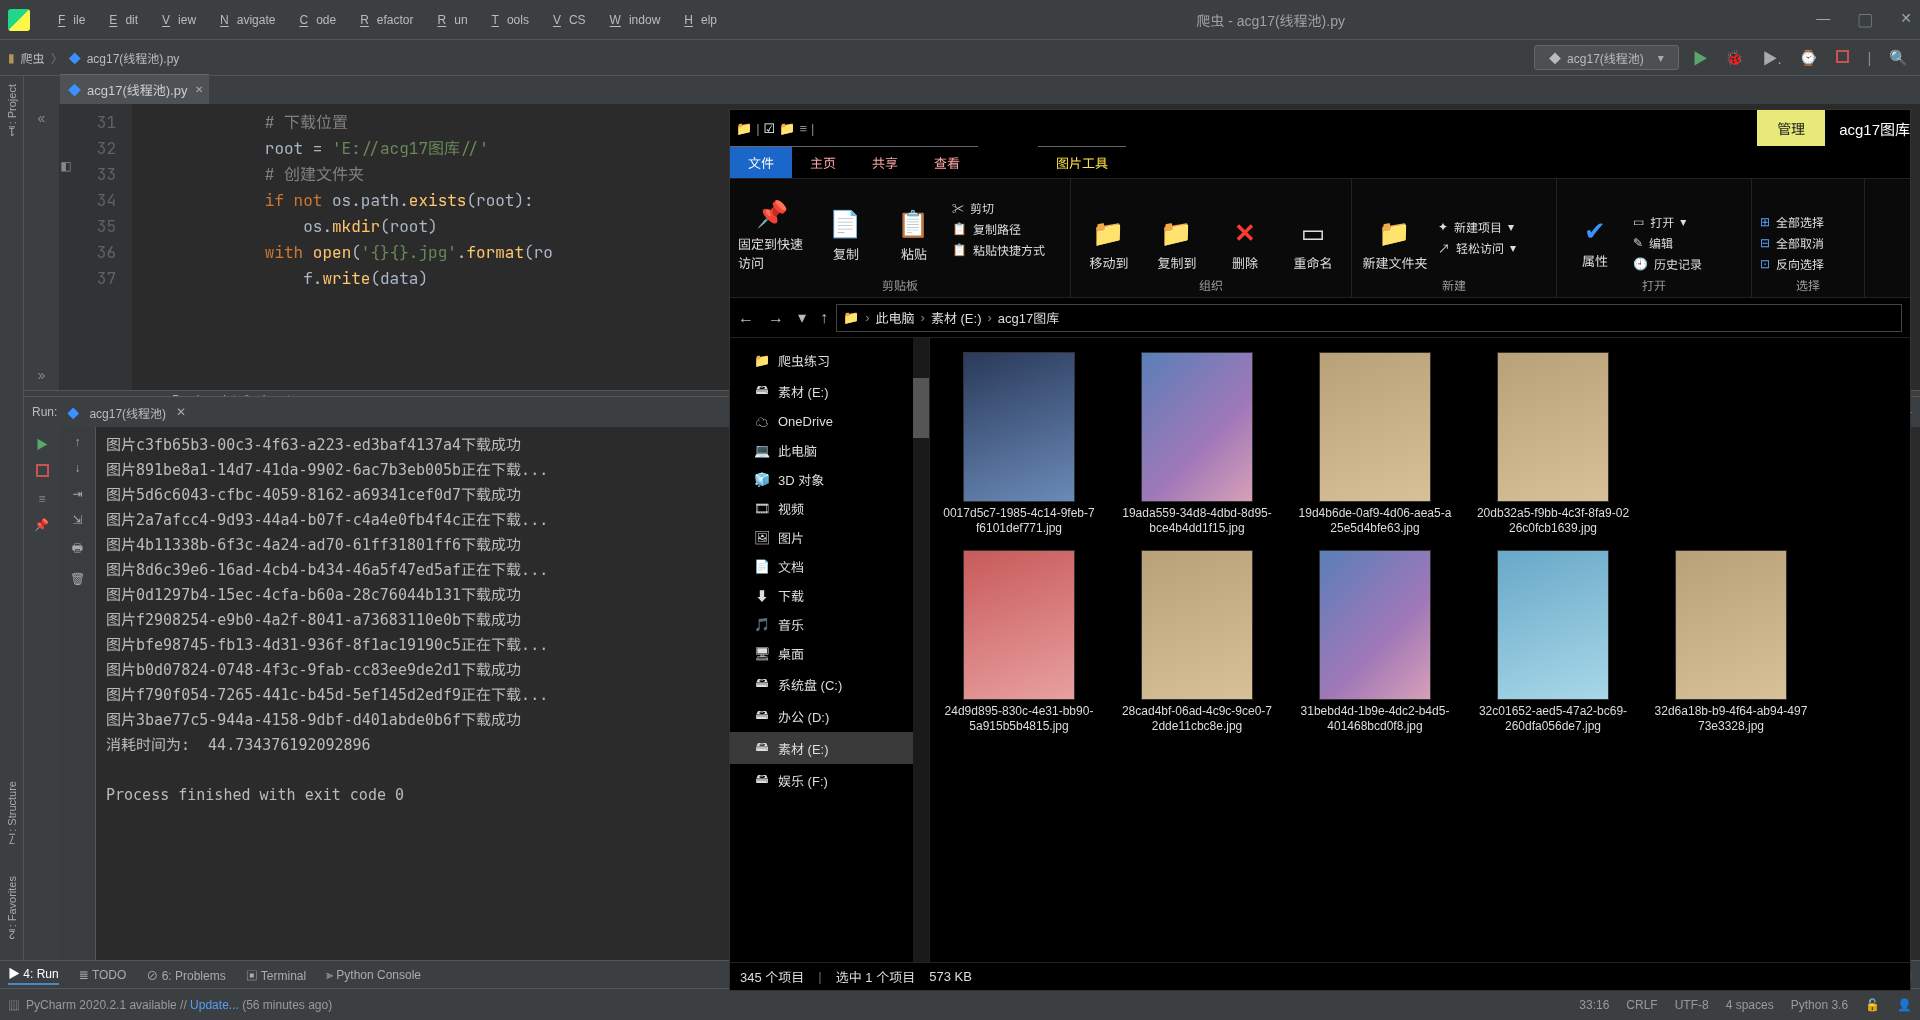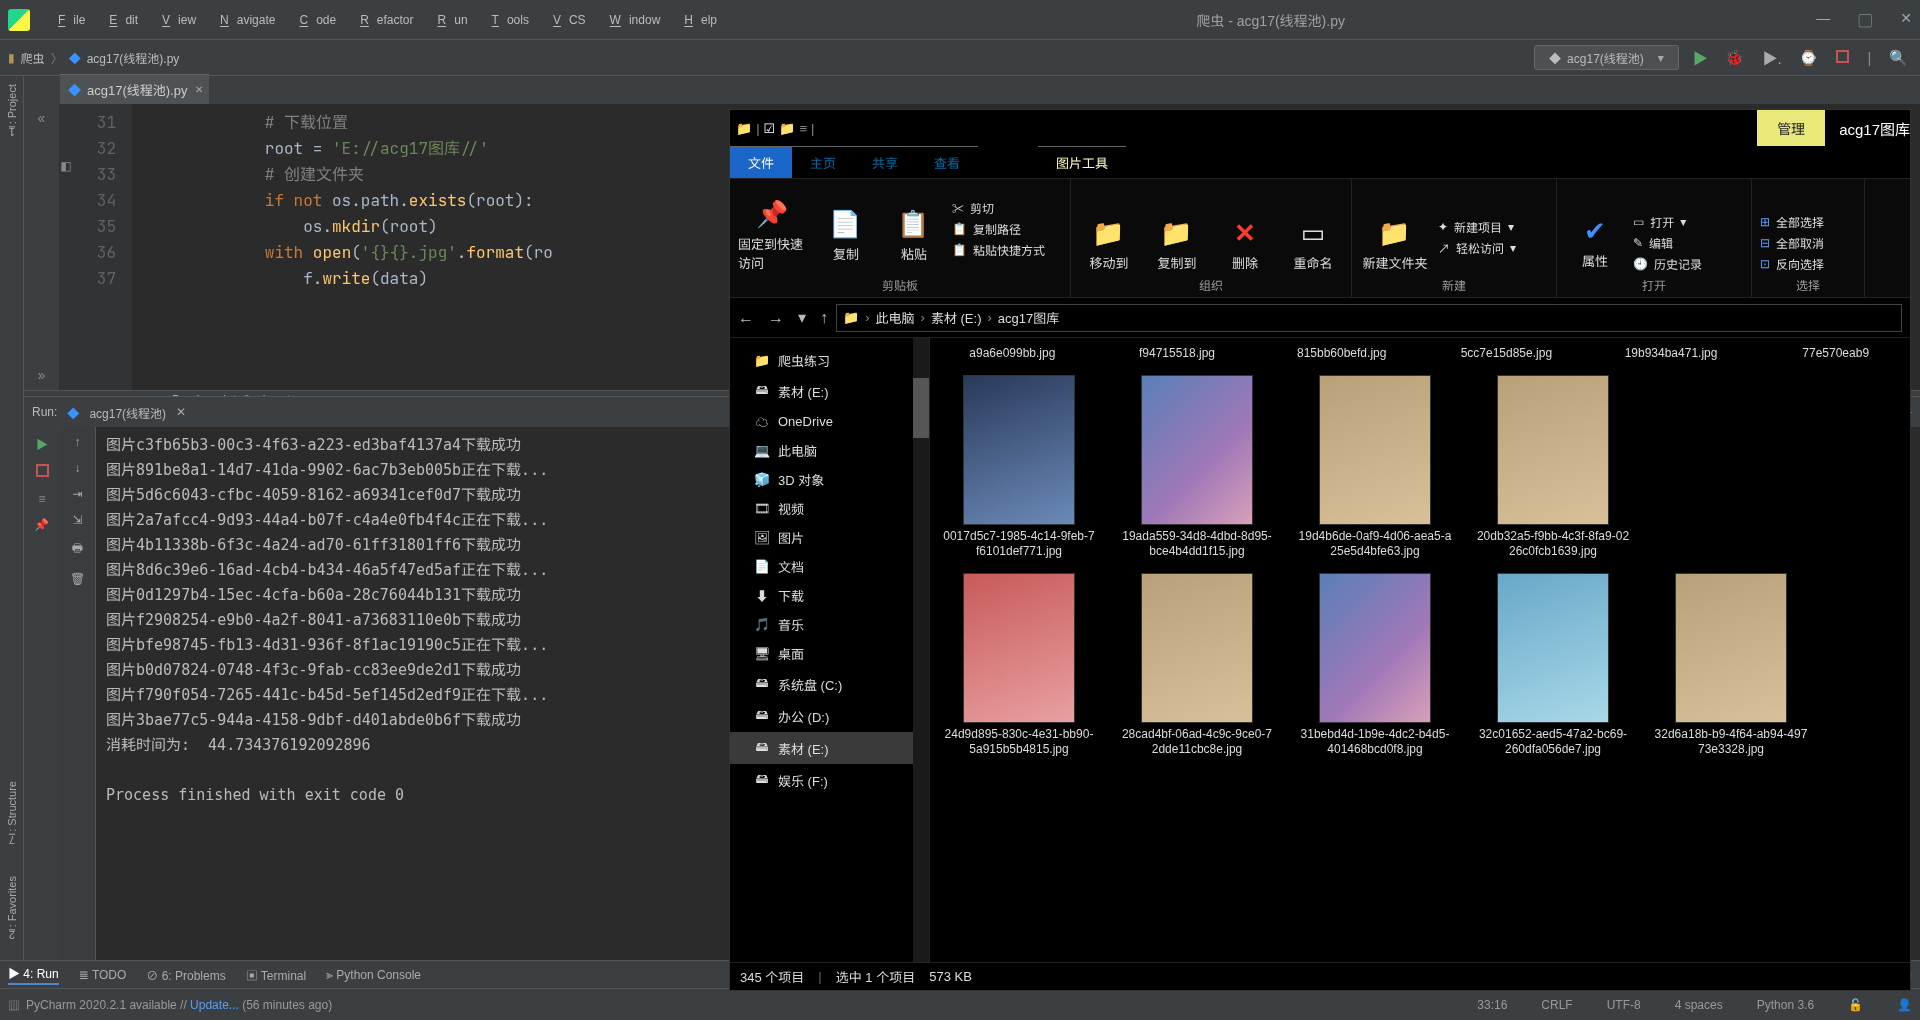--- a/index.html
+++ b/index.html
@@ -71,36 +71,36 @@
 .run-header{height:30px;background:var(--bg);display:flex;align-items:center;padding:0 8px;gap:10px;}
 .run-body{flex:1;display:flex;}
 .run-icons{width:36px;background:var(--bg);display:flex;flex-direction:column;align-items:center;gap:12px;padding-top:8px;}
 .run-icons2{width:36px;background:#3a3d3f;display:flex;flex-direction:column;align-items:center;gap:12px;padding-top:8px;border-right:1px solid #555;}
 .console{flex:1;padding:6px 10px;font-family:Consolas,monospace;font-size:15px;line-height:25px;color:#bbbbbb;white-space:pre;overflow:hidden;}
 
 
 .toolbar-bottom{position:absolute;left:0;right:0;bottom:32px;height:28px;background:var(--bg);border-top:1px solid #555;display:flex;align-items:center;padding:0 8px;gap:20px;color:#aaa;}
 .toolbar-bottom .active{color:#fff;border-bottom:2px solid #4a88c7;padding-bottom:2px;}
 .statusbar{position:absolute;left:0;right:0;bottom:0;height:32px;background:var(--bg);border-top:1px solid #555;display:flex;align-items:center;padding:0 8px;color:#999;font-size:12px;}
-.statusbar .right{margin-left:auto;display:flex;gap:34px;}
+.statusbar .right{margin-left:auto;display:flex;gap:17px;}
 .statusbar a{color:#589df6;}
 .eventlog{color:#71b35b;display:flex;align-items:center;gap:4px;}
 .eventlog .dot{width:8px;height:8px;background:#71b35b;border-radius:50%;}
 
 
 .explorer{position:absolute;left:730px;top:110px;width:1180px;height:880px;background:var(--explorer-bg);color:#ddd;display:flex;flex-direction:column;font-size:13px;box-shadow:0 0 0 1px #333;}
 .ex-titlebar{height:36px;background:#000;display:flex;align-items:center;}
 .ex-titlebar .qat{display:flex;gap:4px;padding:0 6px;align-items:center;}
 .ex-titlebar .qat span{color:#f5d278;}
 .ex-titlebar .manage{background:#e9e97a;color:#222;padding:8px 20px;margin-left:auto;margin-right:0;font-size:14px;}
 .ex-titlebar .folder-title{margin:0 auto 0 14px;font-size:15px;color:#fff;}
 .ex-ribbontabs{height:32px;display:flex;align-items:stretch;}
-.ex-ribbontabs .tab{padding:6px 18px;color:#0369a1;background:#000;}
+.ex-ribbontabs .tab{padding:6px 18px;color:#fca5a5;background:#000;}
 .ex-ribbontabs .tab.active{background:#1b66c9;color:#fff;}
-.ex-ribbontabs .tab.img{color:#fef9c3;}
+.ex-ribbontabs .tab.img{color:#fde047;}
 .ex-ribbon{height:120px;background:#0a0a0a;display:flex;align-items:stretch;border-top:1px solid #222;border-bottom:1px solid #222;}
 .rgroup{display:flex;flex-direction:column;align-items:center;justify-content:flex-end;padding:4px 8px;border-right:1px solid #222;}
 .rgroup .row{display:flex;gap:8px;}
 .bigbtn{display:flex;flex-direction:column;align-items:center;justify-content:center;width:60px;gap:4px;color:#ddd;}
 .bigbtn .ico{font-size:26px;}
 .bigbtn.two{width:70px;}
 .smallbtns{display:flex;flex-direction:column;gap:4px;font-size:12px;min-width:110px;}
 .smallbtns div{display:flex;align-items:center;gap:6px;}
 .rgroup .glabel{margin-top:4px;color:#999;font-size:12px;}
 .ex-addr{height:40px;display:flex;align-items:center;gap:8px;padding:0 8px;border-bottom:1px solid #222;}
@@ -508,40 +508,20 @@
         <div class="ex-item sel">
           <span class="ico">🖴</span>
           <span>素材 (E:)</span>
         </div>
         <div class="ex-item">
           <span class="ico">🖴</span>
           <span>娱乐 (F:)</span>
         </div>
       </div>
     <div class="ex-grid">
-      <div class="ex-row truncrow" id="rowtrunc">
-          <div class="thumb" style="width:162px">
-            <div class="cap trunc">a9a6e099bb.jpg</div>
-          </div>
-          <div class="thumb" style="width:162px">
-            <div class="cap trunc">f94715518.jpg</div>
-          </div>
-          <div class="thumb" style="width:162px">
-            <div class="cap trunc">815bb60befd.jpg</div>
-          </div>
-          <div class="thumb" style="width:162px">
-            <div class="cap trunc">5cc7e15d85e.jpg</div>
-          </div>
-          <div class="thumb" style="width:162px">
-            <div class="cap trunc">19b934ba471.jpg</div>
-          </div>
-          <div class="thumb" style="width:162px">
-            <div class="cap trunc">77e570eab9</div>
-          </div>
-        </div>
       <div class="ex-row" id="row1" style="margin-top:6px">
           <div class="thumb">
             <div class="img alt1"></div>
             <div class="cap">0017d5c7-1985-4c14-9feb-7f6101def771.jpg</div>
           </div>
           <div class="thumb">
             <div class="img "></div>
             <div class="cap">19ada559-34d8-4dbd-8d95-bce4b4dd1f15.jpg</div>
           </div>
           <div class="thumb">

